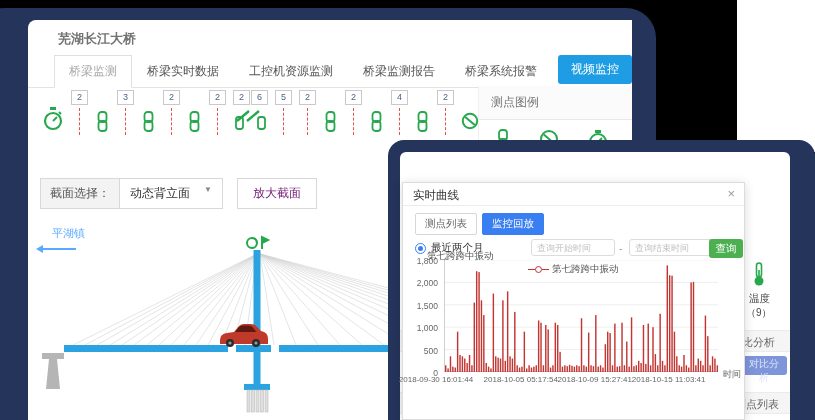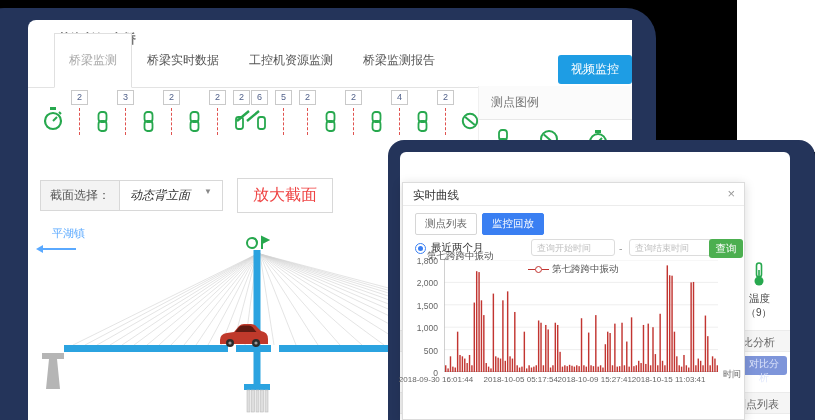--- a/index.html
+++ b/index.html
@@ -6,21 +6,21 @@
   #stage{position:relative;width:815px;height:420px;overflow:hidden;background:#000;
          font-family:"Liberation Sans","DejaVu Sans",sans-serif;}
   
   .white-corner{position:absolute;left:737px;top:0;width:78px;height:152px;background:#fff;}
   #main-card{position:absolute;left:-26px;top:8px;width:682px;height:430px;background:#24345a;border-radius:30px;}
   #main-page{position:absolute;left:28px;top:20px;width:604px;height:400px;background:#fff;border-radius:8px 0 0 0;overflow:hidden;}
   
   .page-title{position:absolute;left:30px;top:10px;font-size:13px;font-weight:bold;color:#737373;}
   .tabbar{position:absolute;left:0;top:38px;width:100%;height:29px;border-bottom:1px solid #e3e3e3;}
   .tabs{position:absolute;left:26px;bottom:-1px;display:flex;}
-  .tab{padding:18px 14px;font-size:12px;color:#555;cursor:pointer;border:1px solid transparent;}
+  .tab{padding:7px 14px;font-size:12px;color:#555;cursor:pointer;border:1px solid transparent;}
   .tab.active{background:#fff;border:1px solid #e0e0e0;border-bottom:1px solid #fff;color:#a9a9a9;}
   .video-btn{position:absolute;right:0;top:-3px;background:#1e9de4;color:#fff;border:none;font-size:12px;
              padding:6px 13px;border-radius:3px;cursor:pointer;}
   
   #sensor-strip{position:absolute;left:14px;top:70px;width:452px;height:62px;display:flex;align-items:flex-start;gap:7px;}
   .sp-point{display:flex;flex-direction:column;align-items:center;width:17px;}
   .badge{min-width:13px;height:13px;line-height:13px;text-align:center;font-size:9px;color:#51618a;
          border:1px solid #c9c9c9;background:#fff;padding:0 1px;}
   .dash{width:0;height:27px;border-left:1px dashed #e0524f;margin-top:3px;}
   .sp-chain{margin-top:21px;}
@@ -30,23 +30,23 @@
   .sp-truss .badges{display:flex;gap:1px;}
   .sp-truss svg{margin-top:3px;}
   
   #legend-panel{position:absolute;left:450px;top:66px;width:154px;height:80px;border-left:1px solid #f0f0f0;}
   #legend-panel .hdr{padding:8px 12px;font-size:12px;color:#777;border-bottom:1px solid #e8e8e8;background:#fbfbfb;}
   #legend-panel .icons{display:flex;gap:28px;padding:9px 0 0 16px;}
   
   #section-controls{position:absolute;left:12px;top:158px;display:flex;gap:14px;align-items:center;}
   .select-box{display:flex;border:1px solid #d8d8d8;align-items:stretch;}
   .select-box .lbl{background:#f3f3f3;padding:6px 9px;font-size:12px;color:#555;border-right:1px solid #d8d8d8;}
-  .select-box .sel{display:flex;gap:14px;padding:6px 10px;font-size:12px;color:#333;cursor:pointer;background:#fff;font-style:italic;}
+  .select-box .sel{display:flex;gap:14px;padding:6px 10px;font-size:12px;color:#333;cursor:pointer;background:#fff;}
   .caret{font-size:8px;color:#888;}
-  .zoom-btn{border:1px solid #d8d8d8;background:#fff;padding:6px 15px;font-size:16px;color:#ef4444;cursor:pointer;}
+  .zoom-btn{border:1px solid #d8d8d8;background:#fff;padding:6px 15px;font-size:12px;color:#701a75;cursor:pointer;}
   
   #bridge-area{position:absolute;left:0;top:192px;width:604px;height:208px;overflow:hidden;}
   .place-label{position:absolute;left:24px;top:14px;color:#5aa9ff;font-size:11px;}
   .west-arrow{position:absolute;left:12px;top:36px;width:36px;height:2px;background:#5aa9ff;}
   .west-arrow:before{content:"";position:absolute;left:-8px;top:-3px;border:4px solid transparent;border-right:7px solid #5aa9ff;}
   
   #popup-card{position:absolute;left:388px;top:140px;width:427px;height:280px;background:#24345a;border-radius:16px 16px 0 0;z-index:5;}
   #popup-inner{position:absolute;left:400px;top:152px;width:390px;height:268px;background:#fff;border-radius:6px 6px 0 0;overflow:hidden;z-index:6;}
   .sb-header{position:absolute;left:300px;top:88px;font-size:11.5px;color:#777;white-space:nowrap;}
   .sb-thermo{position:absolute;left:352px;top:110px;}
@@ -95,20 +95,21 @@
 
   <div id="main-page">
     <div class="page-title">芜湖长江大桥</div>
 
     <div class="tabbar">
       <div class="tabs" id="main-tabs">
           <div class="tab active">桥梁监测</div>
           <div class="tab">桥梁实时数据</div>
           <div class="tab">工控机资源监测</div>
           <div class="tab">桥梁监测报告</div>
+          <div class="tab">桥梁系统报警</div>
         </div>
       <button class="video-btn">视频监控</button>
     </div>
 
     <div id="sensor-strip">
         <div class="sp-stopwatch"><svg width="22" height="26" viewBox="0 0 22 26">
             <rect x="8" y="1" width="6" height="3" fill="#27a84e"></rect>
             <line x1="17" y1="6" x2="19" y2="8" stroke="#27a84e" stroke-width="2"></line>
             <circle cx="11" cy="15" r="8" fill="none" stroke="#27a84e" stroke-width="2.2"></circle>
             <line x1="11" y1="15" x2="15" y2="11" stroke="#27a84e" stroke-width="2"></line>

